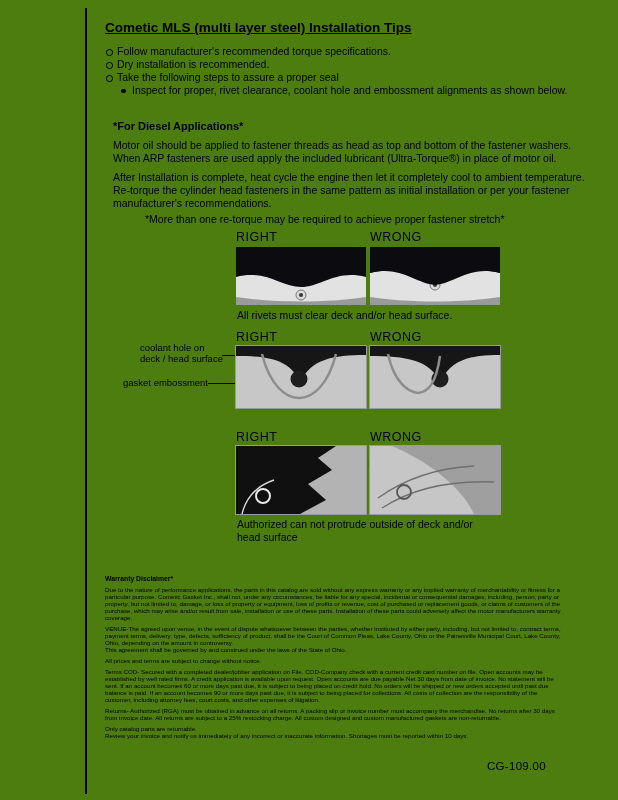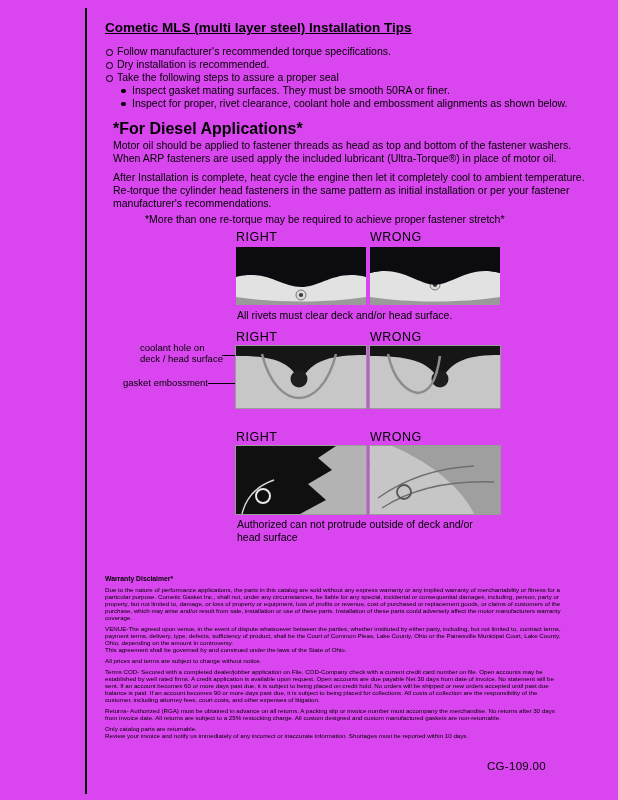--- a/index.html
+++ b/index.html
@@ -1,30 +1,30 @@
 <!DOCTYPE html>
 <html><head>
 <meta charset="utf-8">
 <style>
   * { margin:0; padding:0; box-sizing:border-box; }
   html,body { background:#ffffff; }
   body { font-family:"Liberation Sans","DejaVu Sans",sans-serif; color:#000; }
-  .page { position:relative; width:618px; height:800px; background:#d946ef; overflow:hidden; }
+  .page { position:relative; width:618px; height:800px; background:#4d7c0f; overflow:hidden; }
 
   .left-rule { position:absolute; left:85px; top:8px; width:2px; height:786px; background:#000; }
 
   .title { position:absolute; left:105px; top:20px; font-size:13.5px; font-weight:bold; text-decoration:underline; }
 
   .tips { position:absolute; left:106px; top:45px; list-style:none; font-size:10.5px; line-height:13px; }
   .tips li { position:relative; padding-left:11px; }
   .tips li.b::before { content:""; position:absolute; left:0; top:4px; width:4.5px; height:4.5px; border:1px solid #000; border-radius:50%; }
   .tips li.sb { margin-left:15px; }
   .tips li.sb::before { content:""; position:absolute; left:0; top:4.5px; width:4.5px; height:4.5px; background:#000; border-radius:50%; }
 
-  .h2 { position:absolute; left:113px; top:120px; font-size:16px; font-weight:bold; }
+  .h2 { position:absolute; left:113px; top:120px; font-size:11px; font-weight:bold; }
   .para { position:absolute; left:113px; width:474px; font-size:10.5px; line-height:13px; }
   .p1 { top:139px; }
   .p2 { top:171px; }
   .note { position:absolute; left:113px; top:213px; font-size:10.5px;margin-left:32px; }
 
   .col-label { position:absolute; width:130px; font-size:12.5px; letter-spacing:0.5px; }
   .panel { position:absolute; width:130px; line-height:0; }
   .panel svg { display:block; }
   .panel.bordered svg { outline:1px solid #9a9a9a; }
   .caption { position:absolute; font-size:10.5px; line-height:12.5px; }
@@ -44,21 +44,20 @@
 <div class="page">
 
   <div class="left-rule"></div>
 
   <div class="title">Cometic MLS (multi layer steel) Installation Tips</div>
 
   <ul class="tips">
     <li class="b">Follow manufacturer's recommended torque specifications.</li>
     <li class="b">Dry installation is recommended.</li>
     <li class="b">Take the following steps to assure a proper seal</li>
-    <li class="sb">Inspect gasket mating surfaces.  They must be smooth 50RA or finer.</li>
     <li class="sb">Inspect for proper, rivet clearance, coolant hole and embossment alignments as shown below.</li>
   </ul>
 
   <div class="h2">*For Diesel Applications*</div>
   <div class="para p1">Motor oil should be applied to fastener threads as head as top and bottom of the fastener washers. When ARP fasteners are used apply the included lubricant (Ultra-Torque®) in place of motor oil.</div>
   <div class="para p2">After Installation is complete, heat cycle the engine then let it completely cool to ambient temperature. Re-torque the cylinder head fasteners in the same pattern as initial installation or per your fastener manufacturer's recommendations.</div>
   <div class="note">*More than one re-torque may be required to achieve proper fastener stretch*</div>
 
   <div class="col-label" style="left:236px; top:230px;">RIGHT</div>
   <div class="col-label" style="left:370px; top:230px;">WRONG</div>

